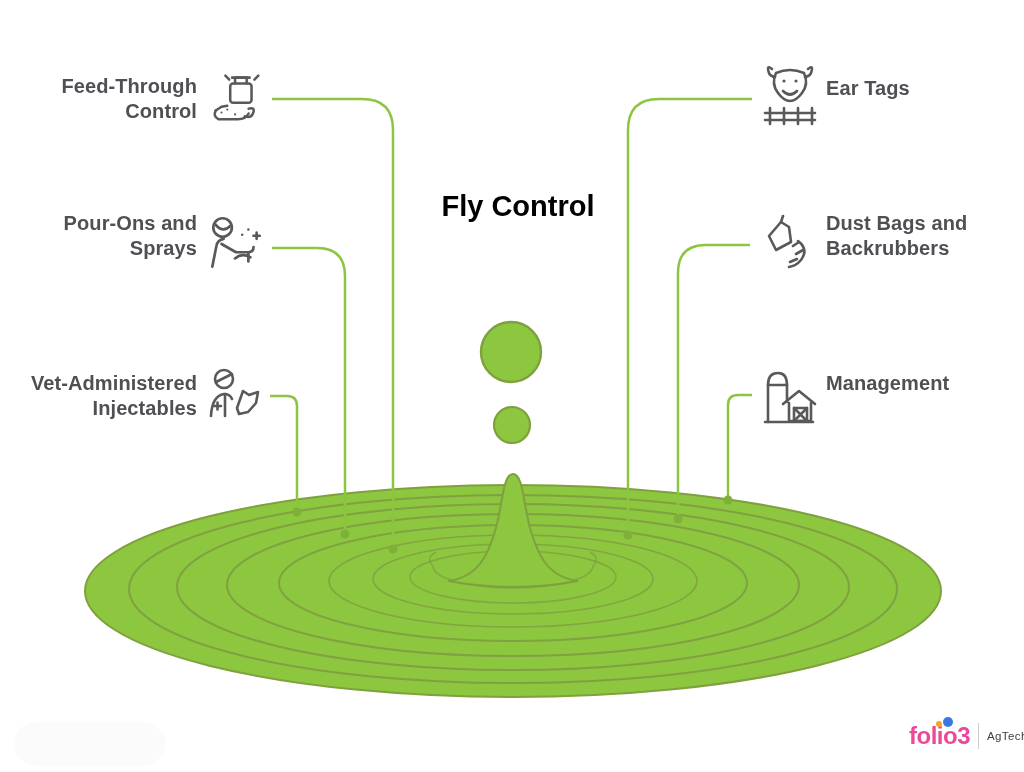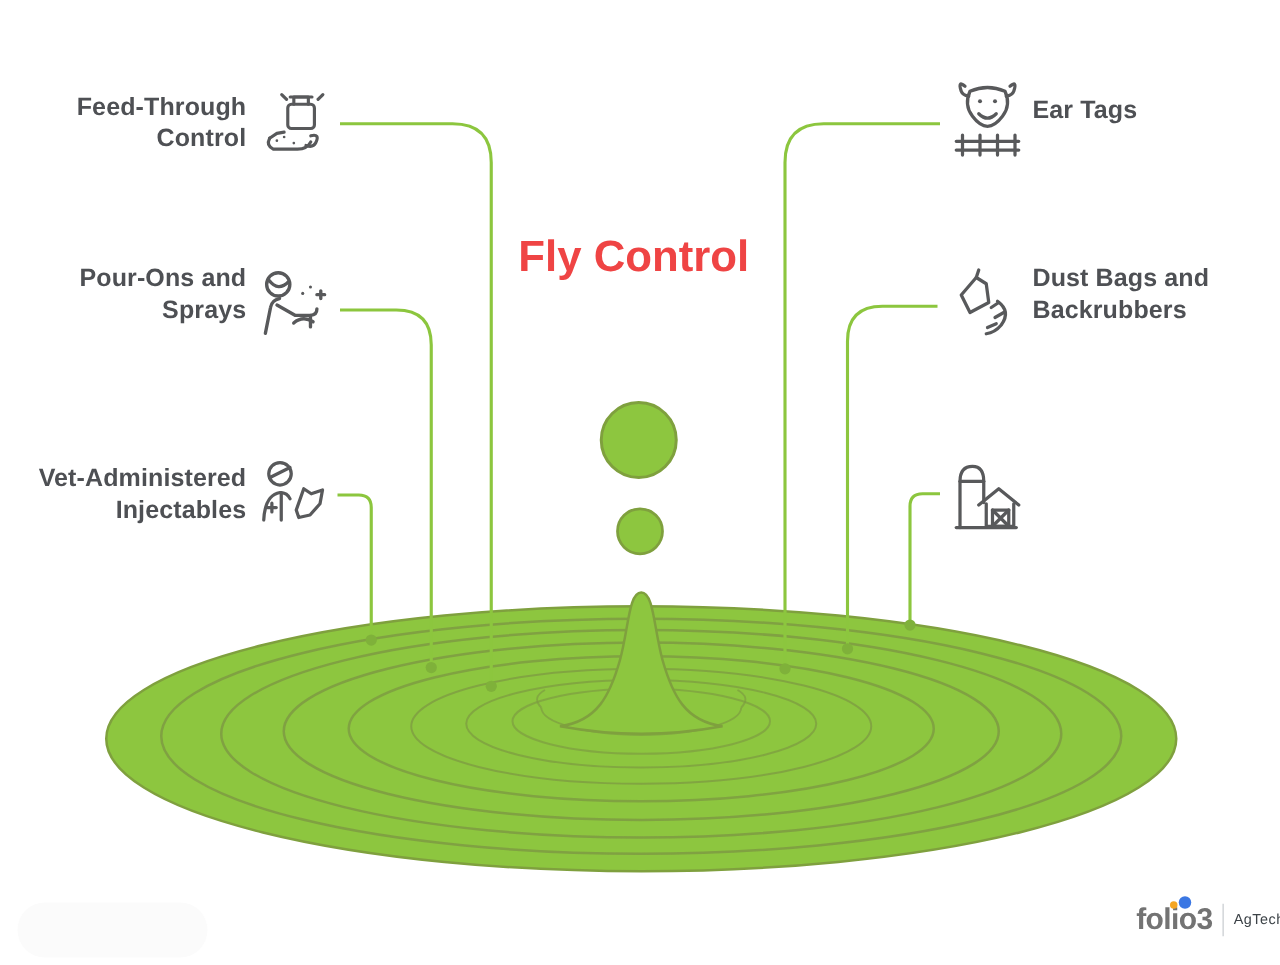--- a/index.html
+++ b/index.html
@@ -9,35 +9,35 @@
   }
   svg{display:block;}
   .scene{position:absolute;left:0;top:0;}
   .label{
     position:absolute;font-weight:700;font-size:20px;line-height:25px;
     color:#4E5054;letter-spacing:0.1px;
   }
   .label.left{text-align:right;}
   .label.right{text-align:left;}
   .title{
-    position:absolute;left:387px;top:188px;width:240px;text-align:center;
-    font-weight:700;font-size:35px;line-height:36px;color:#ef4444;
+    position:absolute;left:398px;top:188px;width:240px;text-align:center;
+    font-weight:700;font-size:29px;line-height:36px;color:#000000;
   }
   .icon{position:absolute;}
   .icon svg{stroke:#58595B;fill:none;stroke-width:2.6;stroke-linecap:round;stroke-linejoin:round;}
   .watermark-blob{
     position:absolute;left:14px;top:722px;width:152px;height:44px;
     background:#FBFBFB;border-radius:22px;
   }
   .logo{
     position:absolute;left:909px;top:716px;height:40px;
     display:flex;align-items:center;gap:8px;
   }
   .logo-word{
-    position:relative;font-weight:800;font-size:24px;letter-spacing:-0.5px;color:#737373;
+    position:relative;font-weight:800;font-size:24px;letter-spacing:-0.5px;color:#ec4899;
   }
   .logo-dot{position:absolute;border-radius:50%;}
   .logo-dot.yellow{width:6px;height:6px;background:#F5A623;left:27px;top:-1px;}
   .logo-dot.blue{width:10px;height:10px;background:#3B77E3;left:34px;top:-5px;}
   .logo-divider{width:1px;height:26px;background:#C9CDD1;}
   .logo-division{font-size:11.5px;font-weight:500;color:#3C4247;letter-spacing:0.4px;}
 </style>
 </head>
 <body>
 
@@ -103,20 +103,21 @@
   </div>
 
   <div class="label right" style="left:826px;top:211px;width:190px;">
     <div>Dust Bags and</div>
     <div>Backrubbers</div>
   </div>
   <div class="label right" style="left:826px;top:76px;width:190px;">
     <div>Ear Tags</div>
   </div>
   <div class="label right" style="left:826px;top:371px;width:190px;">
+    <div>Management</div>
   </div>
 
   <div class="icon" style="left:206px;top:64px;">
     <svg width="62" height="66" viewBox="0 0 64 64">
       <path d="M30 18 V12 H42 V18"></path>
       <path d="M27 12 H45"></path>
       <path d="M24 14 L20 10"></path>
       <path d="M50 14 L54 10"></path>
       <rect x="25" y="18" width="22" height="20" rx="3"></rect>
       <path d="M10 46 Q7 52 13 55 H33 Q41 55 44 49"></path>

